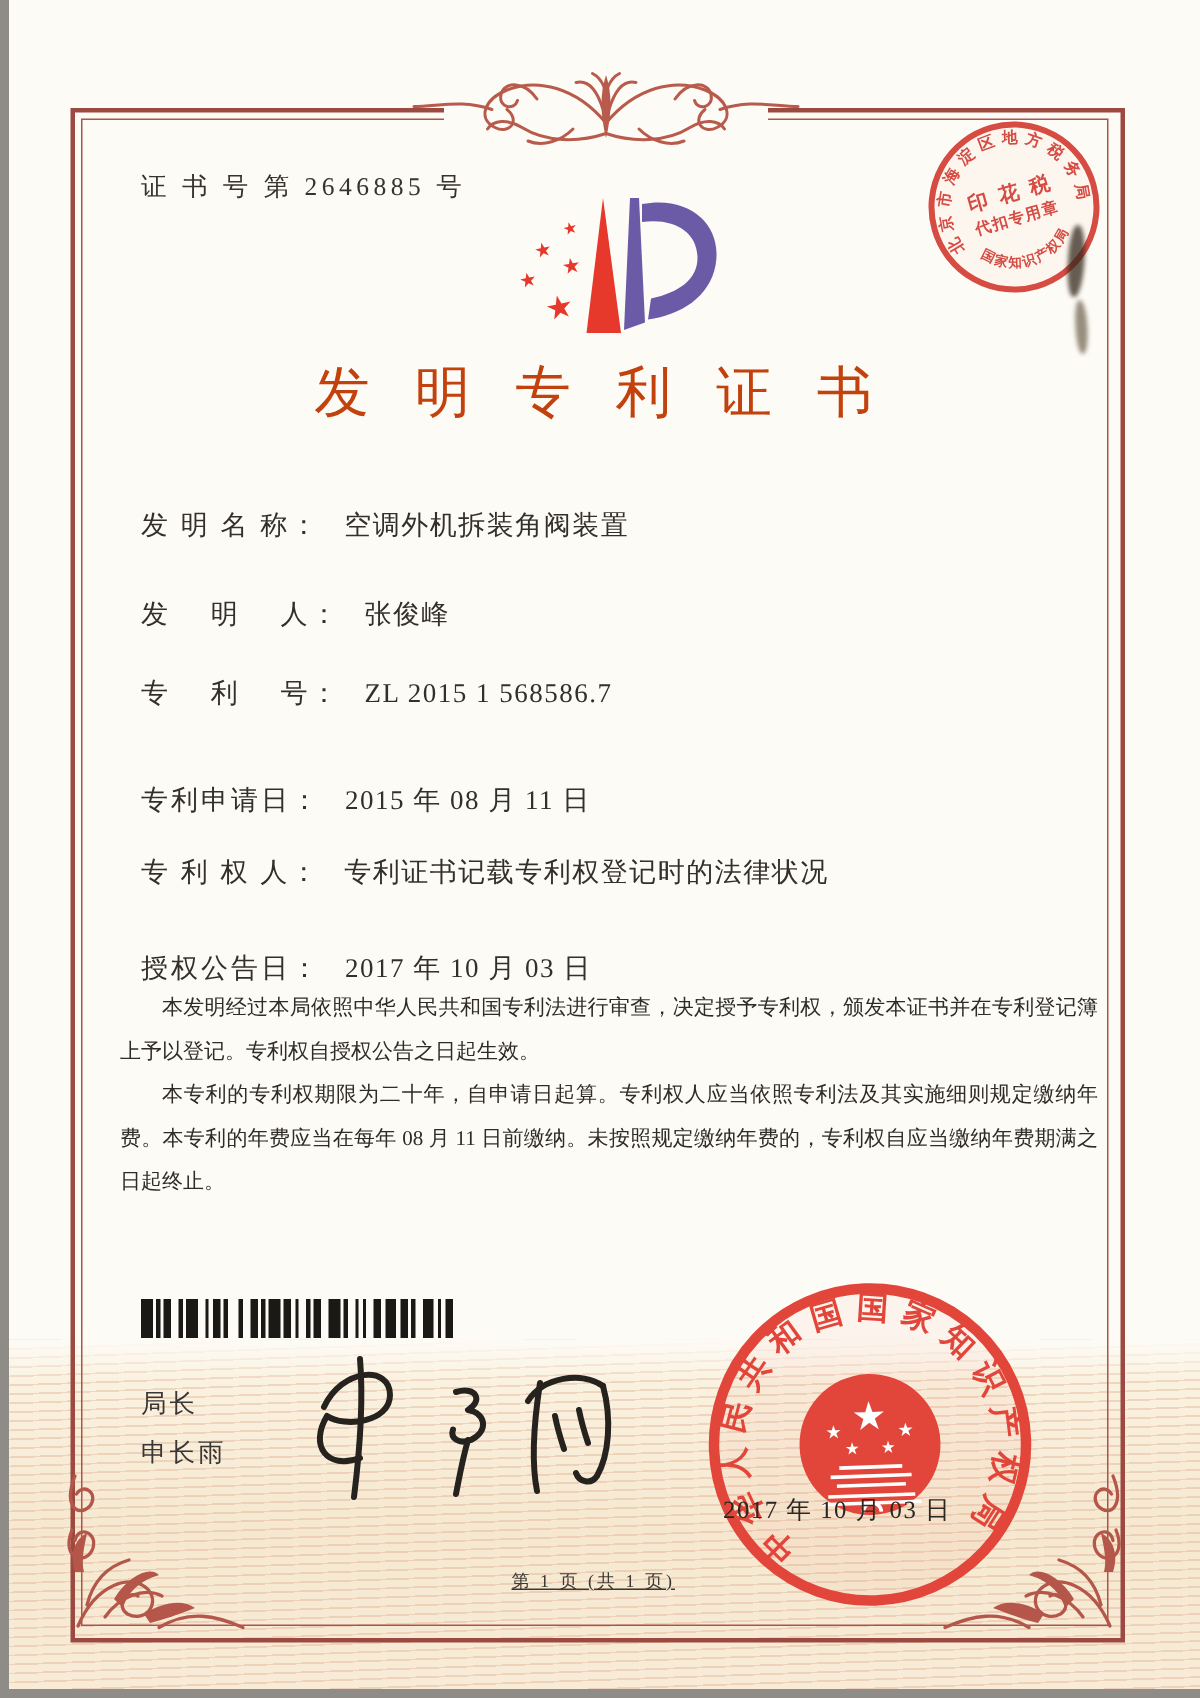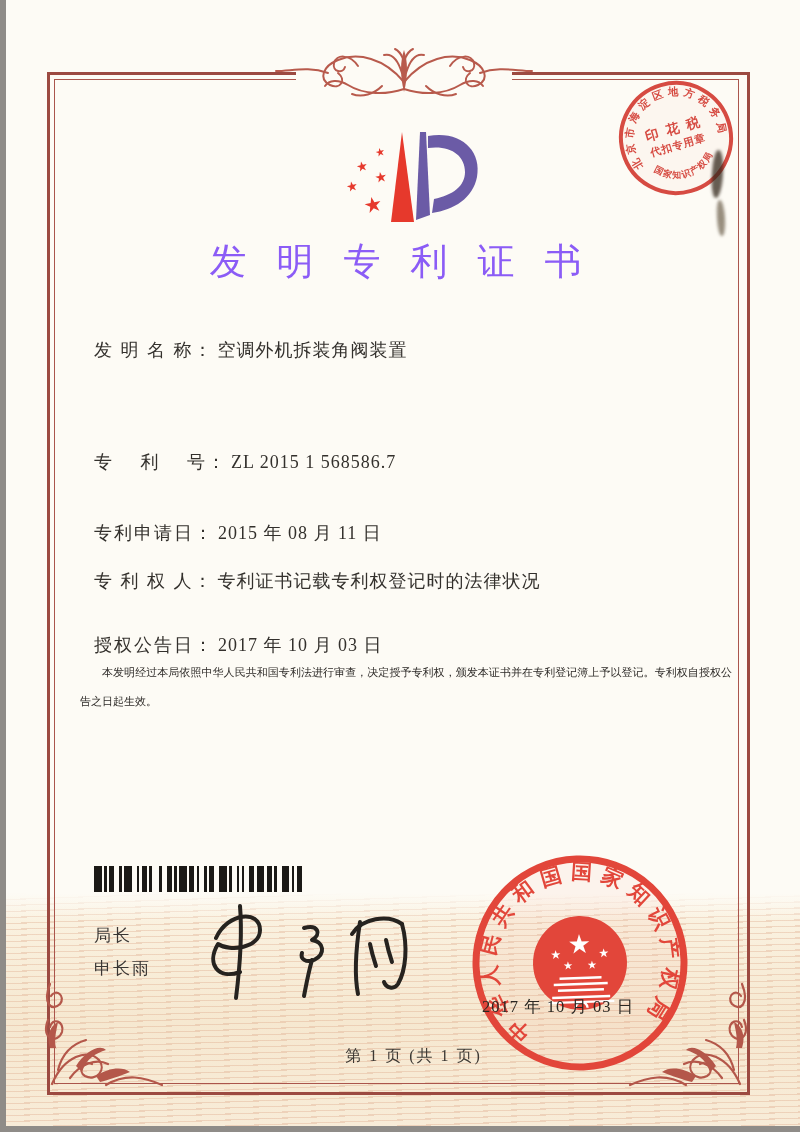--- a/index.html
+++ b/index.html
@@ -36,29 +36,29 @@
   .flourish-br{left:620px;top:978px;transform:scaleX(-1);}
   .cert-no{
     position:absolute;left:88px;top:113px;
     font-size:17px;letter-spacing:3px;color:#36332f;
   }
   .logo{position:absolute;left:318px;top:130px;}
   .logo .star{font-family:"DejaVu Sans",sans-serif;fill:#e6392c;}
   .title{
     position:absolute;left:41px;width:697px;top:237px;
     text-align:center;font-size:37px;letter-spacing:30px;margin-left:15px;
-    color:#8b5cf6;font-weight:500;
+    color:#c2410c;font-weight:500;
   }
   .field{position:absolute;left:88px;font-size:18px;color:#33302c;white-space:nowrap;}
   .field .flabel{letter-spacing:2px;}
-  .field .fvalue{margin-left:4px;letter-spacing:1px;}
+  .field .fvalue{margin-left:16px;letter-spacing:1px;}
   .f1{top:338px}.f2{top:397px}.f3{top:450px}.f4{top:521px}.f5{top:569px}.f6{top:633px}
   .body-text{
     position:absolute;left:74px;top:658px;width:652px;
-    font-size:11px;line-height:29px;color:#2e2b28;text-align:justify;
+    font-size:14px;line-height:29px;color:#2e2b28;text-align:justify;
   }
   .body-text p{margin:0;text-indent:2em;}
   .barcode{
     position:absolute;left:88px;top:866px;width:208px;height:26px;
     display:flex;align-items:stretch;
   }
   .signer-title,.signer-name{
     position:absolute;left:88px;font-size:17px;color:#3a3634;
     font-family:"Liberation Sans","DejaVu Sans",sans-serif;letter-spacing:2px;font-weight:500;text-align:center;
   }
@@ -79,22 +79,22 @@
   .seal-tax{position:absolute;left:608px;top:76px;transform:rotate(-16deg);}
   .seal-tax text{fill:#d64b42;font-weight:bold;font-family:"Liberation Sans","DejaVu Sans",sans-serif;}
   .seal-tax .arc-top{font-size:10.5px;letter-spacing:4.5px;}
   .seal-tax .arc-bottom{font-size:9px;letter-spacing:1px;}
   .seal-tax .c1{font-size:13.5px;letter-spacing:2px;}
   .seal-tax .c2{font-size:10.5px;letter-spacing:1px;}
   .smudge{position:absolute;border-radius:45% 55% 50% 50%;filter:blur(1.5px);}
   .s1{left:706px;top:150px;width:11px;height:48px;background:rgba(52,40,28,0.75);transform:rotate(4deg);}
   .s2{left:711px;top:200px;width:8px;height:36px;background:rgba(70,52,30,0.55);transform:rotate(-3deg);}
   .footer{
-    position:absolute;left:59px;width:697px;top:1046px;text-align:center;
-    font-size:16px;letter-spacing:2px;color:#3c3833;
+    position:absolute;left:41px;width:697px;top:1046px;text-align:center;
+    font-size:12px;letter-spacing:2px;color:#3c3833;text-decoration:underline;
   }
 </style>
 </head>
 <body>
 
 <div class="paper">
 
   <div class="guilloche"></div>
   <div class="border-outer"></div>
   <div class="border-inner"></div>
@@ -148,52 +148,57 @@
       <path d="M34,100 C44,86 60,80 72,86"></path>
       <path d="M22,92 C26,76 36,66 50,62"></path>
     </g>
     <g fill="#b4574a">
       <path d="M40,88 C50,72 64,66 70,72 C60,75 50,81 46,94 Z"></path>
       <path d="M60,98 C72,90 86,88 94,94 C84,98 72,102 64,104 Z"></path>
       <path d="M14,70 C10,58 14,48 22,44 C20,54 18,62 20,70 Z"></path>
     </g>
   </svg>
 
+  <div class="cert-no">证 书 号 第 2646885 号</div>
 
   <svg class="logo" width="160" height="106" viewBox="0 0 160 106">
     <polygon points="78,2 67,92 90,92" fill="#e6392c"></polygon>
     <polygon points="96,2 92,90 106,85 102,2" fill="#6b5ba6"></polygon>
     <path d="M104,6 C136,0 158,20 153,47 C149,68 130,80 108,83 L110,69 C129,65 141,56 141,42 C141,25 126,15 104,18 Z" fill="#6b5ba6"></path>
     <text class="star" x="56" y="26" font-size="11" text-anchor="middle" transform="rotate(-14 56 22)">★</text>
     <text class="star" x="38" y="41" font-size="13" text-anchor="middle" transform="rotate(-12 38 37)">★</text>
     <text class="star" x="57" y="52" font-size="14" text-anchor="middle" transform="rotate(-10 57 48)">★</text>
     <text class="star" x="28" y="61" font-size="13" text-anchor="middle" transform="rotate(-12 28 57)">★</text>
     <text class="star" x="49" y="82" font-size="21" text-anchor="middle" transform="rotate(-12 49 75)">★</text>
   </svg>
 
   <div class="title">发明专利证书</div>
 
   <div class="field f1">
     <span class="flabel">发 明 名 称：</span><span class="fvalue">空调外机拆装角阀装置</span>
   </div>
+  <div class="field f2">
+    <span class="flabel">发　 明　 人：</span><span class="fvalue">张俊峰</span>
+  </div>
   <div class="field f3">
     <span class="flabel">专　 利　 号：</span><span class="fvalue">ZL 2015 1 568586.7</span>
   </div>
   <div class="field f4">
     <span class="flabel">专利申请日：</span><span class="fvalue">2015 年 08 月 11 日</span>
   </div>
   <div class="field f5">
     <span class="flabel">专 利 权 人：</span><span class="fvalue">专利证书记载专利权登记时的法律状况</span>
   </div>
   <div class="field f6">
     <span class="flabel">授权公告日：</span><span class="fvalue">2017 年 10 月 03 日</span>
   </div>
 
   <div class="body-text">
     <p>本发明经过本局依照中华人民共和国专利法进行审查，决定授予专利权，颁发本证书并在专利登记簿上予以登记。专利权自授权公告之日起生效。</p>
+    <p>本专利的专利权期限为二十年，自申请日起算。专利权人应当依照专利法及其实施细则规定缴纳年费。本专利的年费应当在每年 08 月 11 日前缴纳。未按照规定缴纳年费的，专利权自应当缴纳年费期满之日起终止。</p>
   </div>
 
   <div class="barcode">
       <div style="width: 3.61446%; background: rgb(27, 25, 22);"></div>
       <div style="width: 1.20482%; background: transparent;"></div>
       <div style="width: 1.20482%; background: rgb(27, 25, 22);"></div>
       <div style="width: 1.20482%; background: transparent;"></div>
       <div style="width: 2.40964%; background: rgb(27, 25, 22);"></div>
       <div style="width: 2.40964%; background: transparent;"></div>
       <div style="width: 1.20482%; background: rgb(27, 25, 22);"></div>

